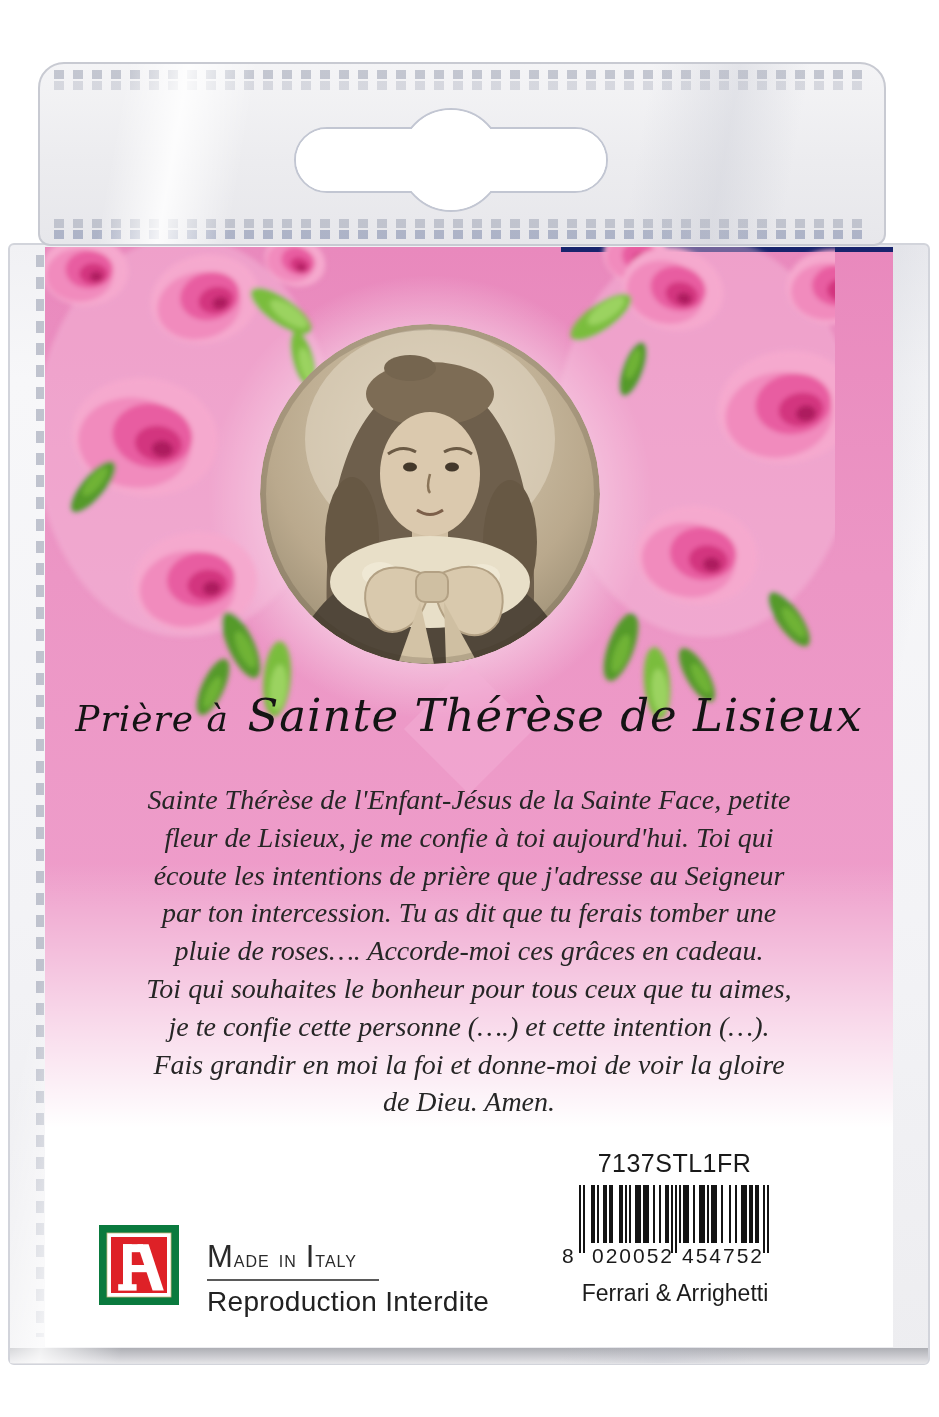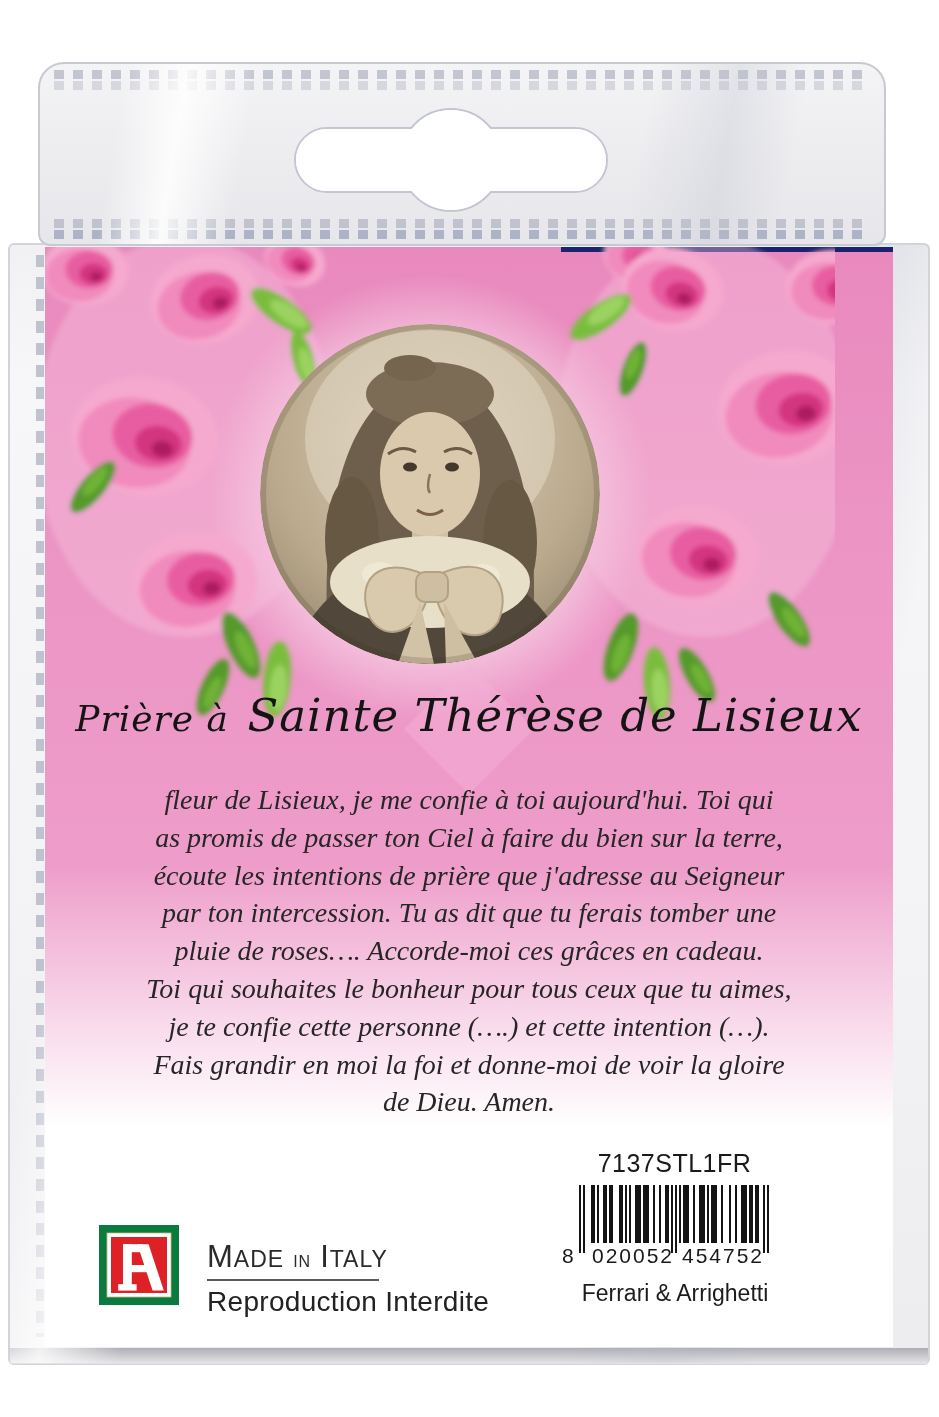--- a/index.html
+++ b/index.html
@@ -80,21 +80,21 @@
   .bd-2 { left:104px; width:84px; text-align:center; }
 
   .publisher { position:absolute; left:505px; top:1033px; width:250px; text-align:center;
     font:400 23px/1.2 "Liberation Sans", sans-serif; color:#1c1c1c; }
 
   .mii { position:absolute; left:52px; top:978px; display:flex; align-items:flex-start; }
   .fa-logo { width:84px; height:80px; display:block; }
   .mii-text { margin-left:26px; padding-top:16px; color:#2a2a2a; }
   .mii-line { white-space:nowrap; letter-spacing:1px; }
   .mii-line .big { font-size:31px; line-height:1; }
-  .mii-line .sm  { font-size:23px; line-height:1; }
+  .mii-line .sm  { font-size:16px; line-height:1; }
   .mii-line .mid { margin:0 9px; font-size:16px; }
   .mii-rule { width:172px; height:2px; background:#5a5a5a; margin-top:7px; }
   .mii-notice { margin-top:5px; font-size:28px; letter-spacing:.3px; color:#222; }
 </style>
 </head>
 <body>
 
 <div class="stage">
 
   <div class="pouch-body">
@@ -216,22 +216,22 @@
         </g>
       </svg>
     </div>
 
     <div class="card-title">
       <span class="t-prefix">Prière à</span>
       <span class="t-main">Sainte Thérèse de Lisieux</span>
     </div>
 
     <div class="prayer">
+      <div>Sainte Thérèse de l'Enfant-Jésus de la Sainte Face, petite</div>
       <div>fleur de Lisieux, je me confie à toi aujourd'hui. Toi qui</div>
-      <div>as promis de passer ton Ciel à faire du bien sur la terre,</div>
       <div>écoute les intentions de prière que j'adresse au Seigneur</div>
       <div>par ton intercession. Tu as dit que tu ferais tomber une</div>
       <div>pluie de roses…. Accorde-moi ces grâces en cadeau.</div>
       <div>Toi qui souhaites le bonheur pour tous ceux que tu aimes,</div>
       <div>je te confie cette personne (….) et cette intention (…).</div>
       <div>Fais grandir en moi la foi et donne-moi de voir la gloire</div>
       <div>de Dieu. Amen.</div>
     </div>
 
     <div class="pcode">7137STL1FR</div>

